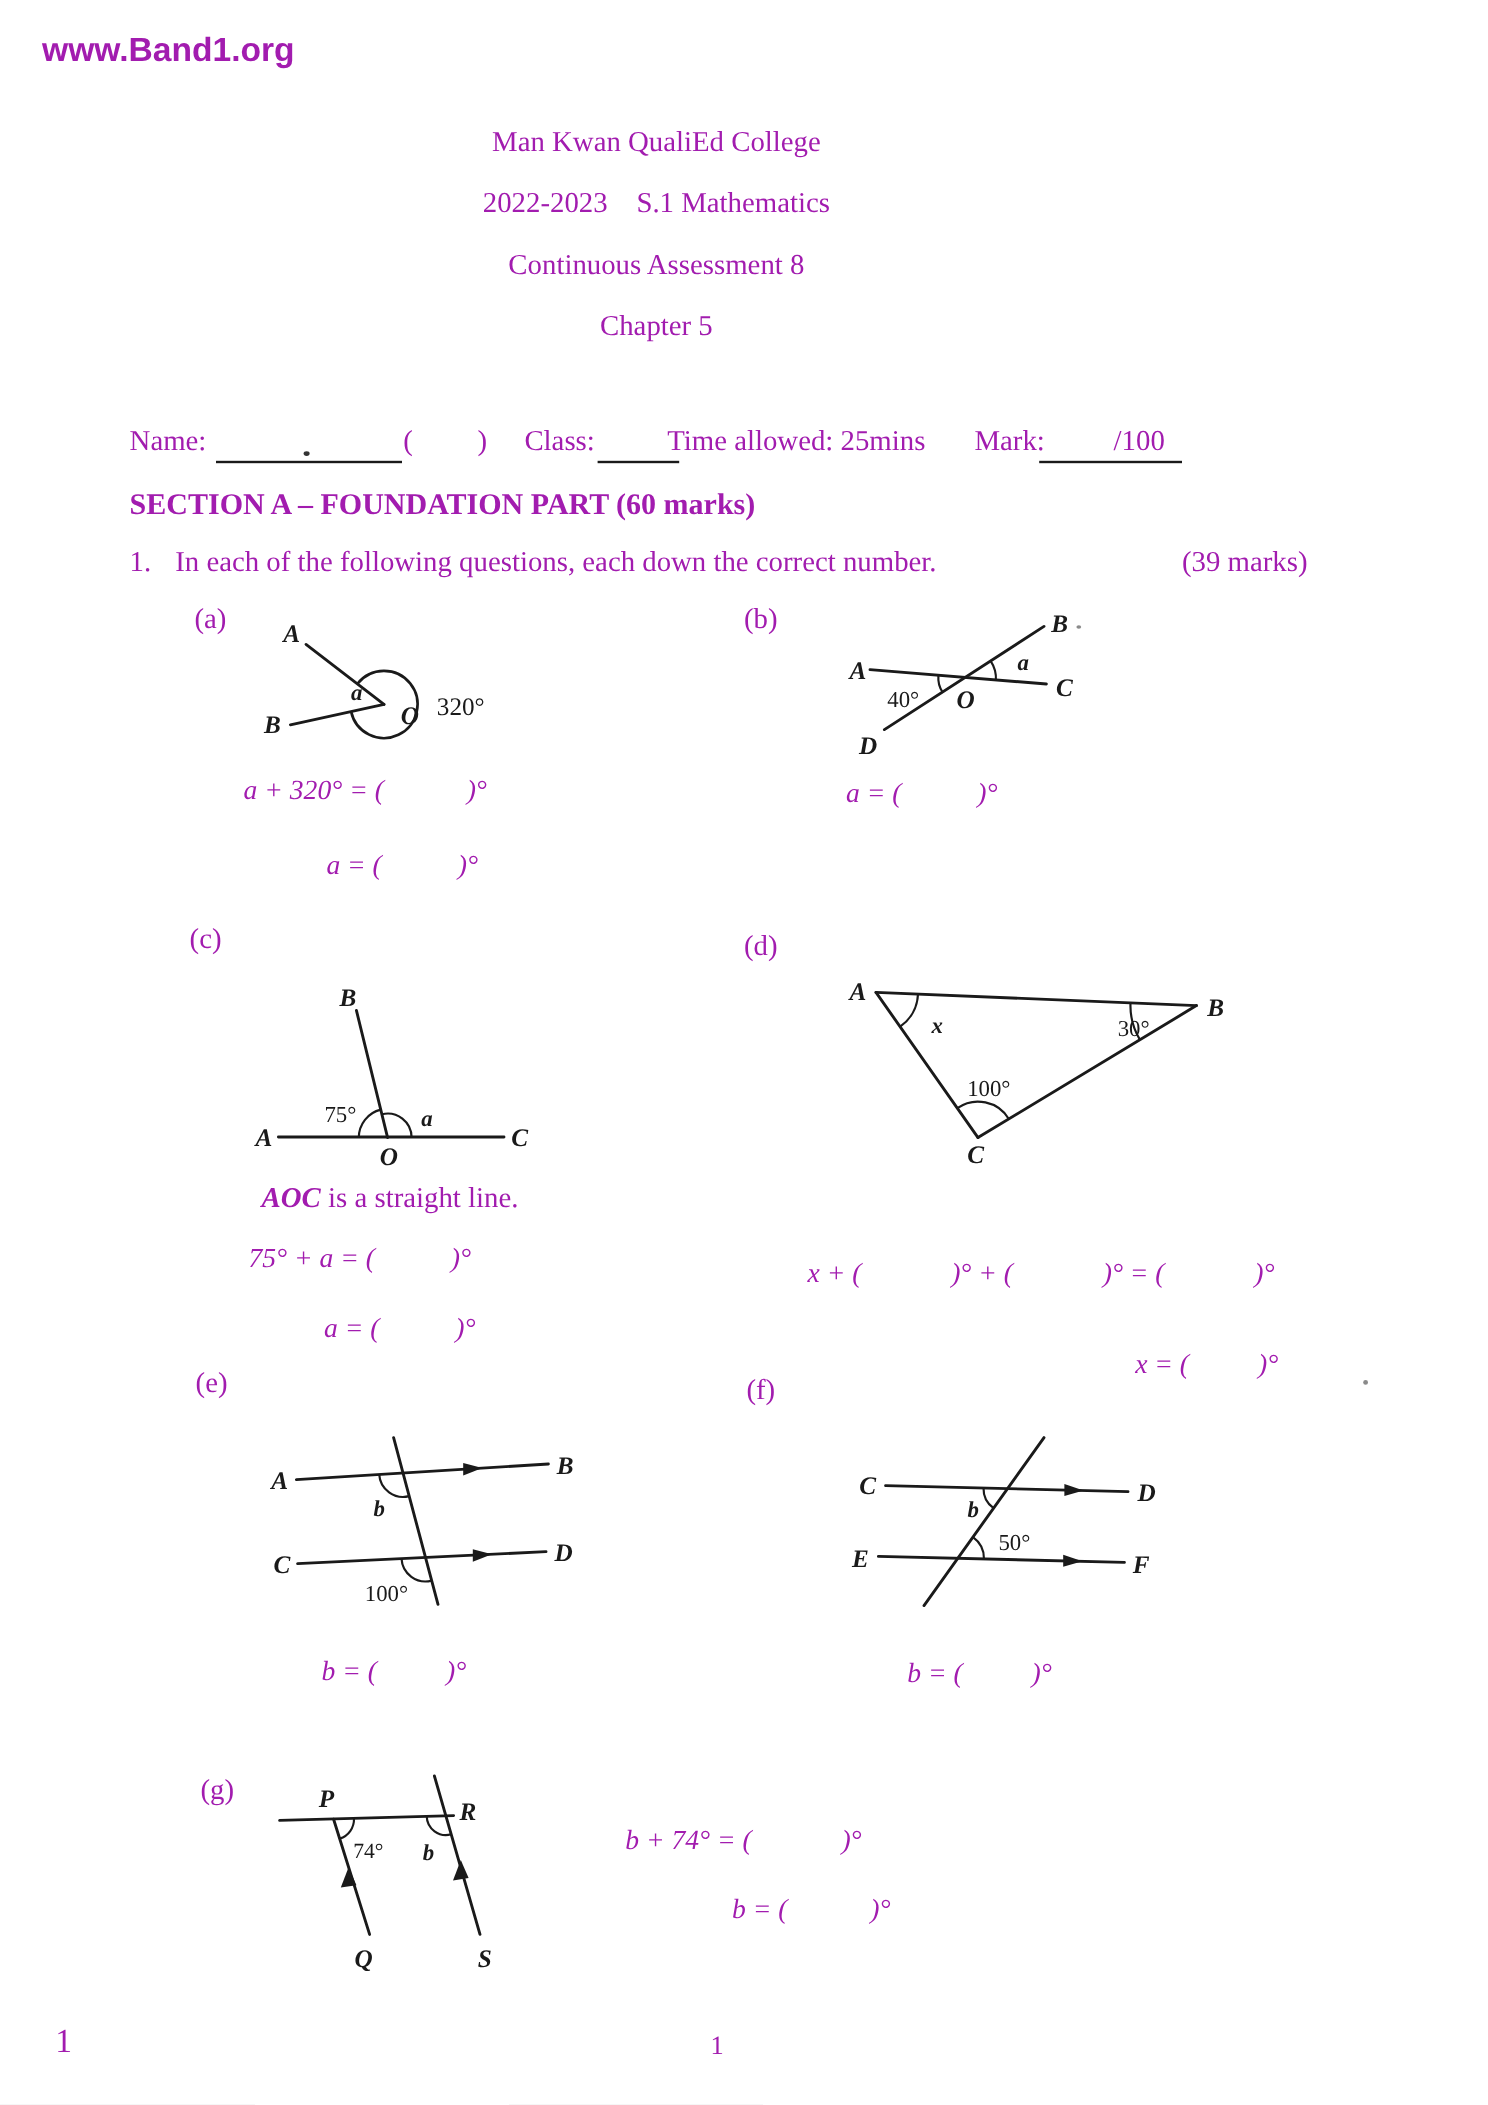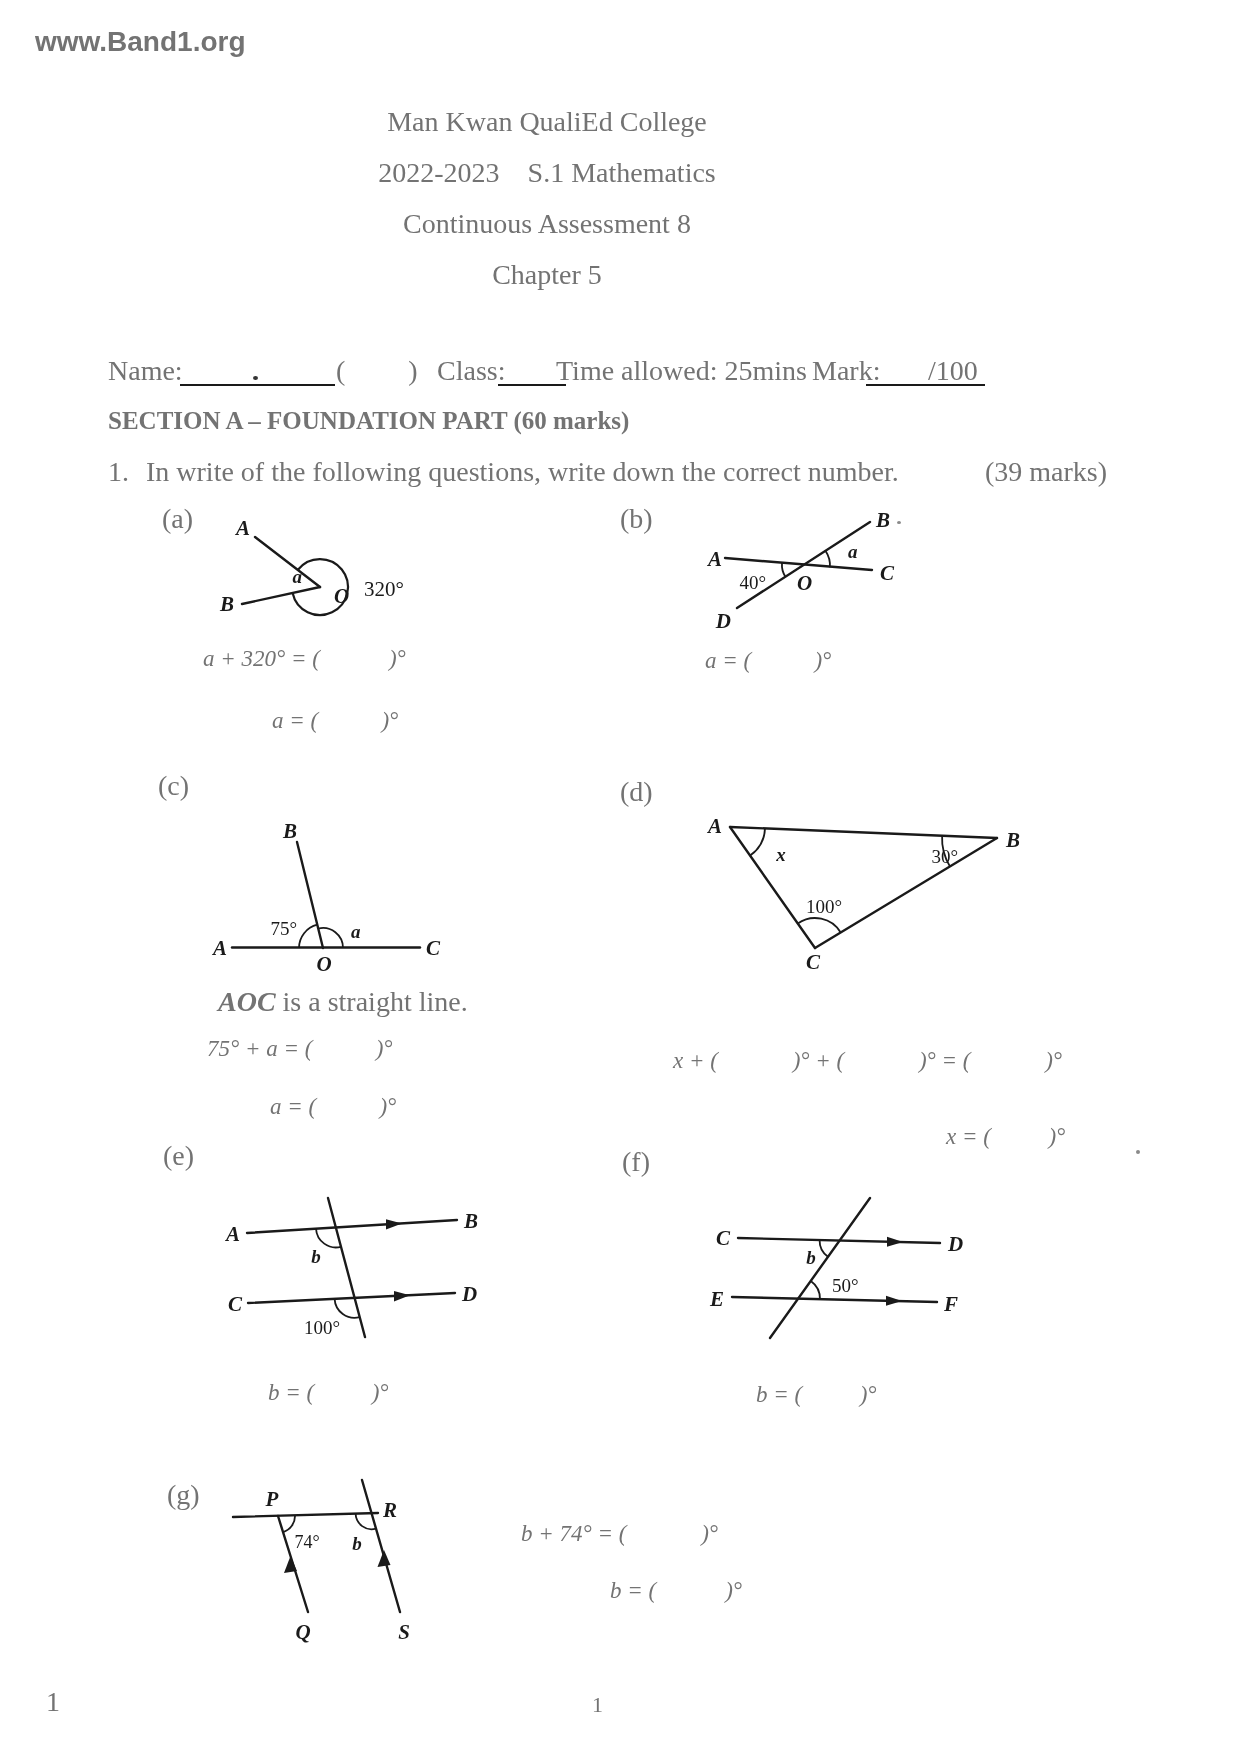--- a/index.html
+++ b/index.html
@@ -1,24 +1,24 @@
 <!DOCTYPE html>
 <html><head>
 <meta charset="utf-8">
 <style>
   html,body{margin:0;padding:0;background:#e8e8e8;}
   .page{
     position:relative; width:1240px; height:1754px; margin:0 auto;
     background:#ffffff; overflow:hidden;
-    font-family:"Liberation Serif", serif; color:#737373;
+    font-family:"Liberation Serif", serif; color:#a21caf;
   }
   .abs{position:absolute; white-space:pre; line-height:1.15;}
   .sans{font-family:"Liberation Sans", sans-serif;}
   .ctr{left:0; width:1094px; text-align:center;}
-  .t24{font-size:28px;}
+  .t24{font-size:24px;}
   .bold{font-weight:bold;}
   .eq{font-style:italic; font-size:23px;}
   .ul{position:absolute; height:0; border-bottom:2px solid #1a1a1a;}
   .speck{position:absolute; border-radius:50%; background:#8a8a8a;}
   svg{position:absolute; overflow:visible;}
   svg text{font-family:"Liberation Serif", serif; fill:#1a1a1a;}
   .pt{font-style:italic; font-weight:bold; font-size:21px;}
   .var{font-style:italic; font-weight:bold; font-size:19px;}
   .deg{font-size:19px;}
   .ln{stroke:#1a1a1a; stroke-width:2.4; fill:none; stroke-linecap:round;}
@@ -44,21 +44,21 @@
   <div class="abs t24" style="left:437px; top:355px;">Class:</div>
   <div class="ul" style="left:498px; top:384px; width:68px;"></div>
   <div class="abs t24" style="left:556px; top:355px;">Time allowed: 25mins</div>
   <div class="abs t24" style="left:812px; top:355px;">Mark:</div>
   <div class="ul" style="left:866px; top:384px; width:119px;"></div>
   <div class="abs t24" style="left:928px; top:355px;">/100</div>
 
   <div class="abs bold" style="left:108px; top:407px; font-size:25px;">SECTION A – FOUNDATION PART (60 marks)</div>
 
   <div class="abs t24" style="left:108px; top:456px;">1.</div>
-  <div class="abs t24" style="left:146px; top:456px;">In write of the following questions, write down the correct number.</div>
+  <div class="abs t24" style="left:146px; top:456px;">In each of the following questions, each down the correct number.</div>
   <div class="abs t24" style="left:985px; top:456px;">(39 marks)</div>
 
   <div class="abs t24" style="left:162px; top:503px;">(a)</div>
   <div class="abs t24" style="left:620px; top:503px;">(b)</div>
   <div class="abs t24" style="left:158px; top:770px;">(c)</div>
   <div class="abs t24" style="left:620px; top:776px;">(d)</div>
   <div class="abs t24" style="left:163px; top:1140px;">(e)</div>
   <div class="abs t24" style="left:622px; top:1146px;">(f)</div>
   <div class="abs t24" style="left:167px; top:1479px;">(g)</div>
 

